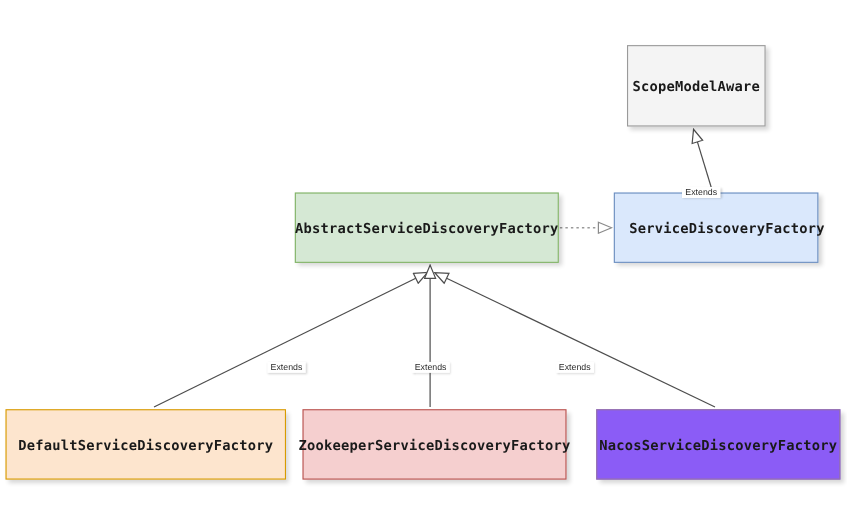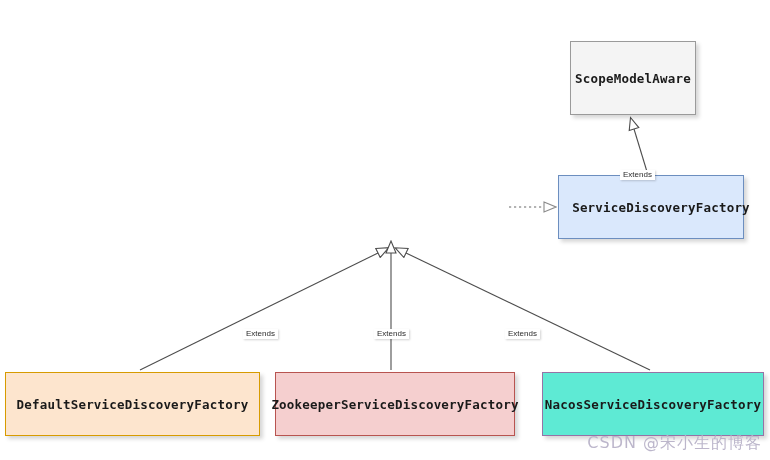--- a/index.html
+++ b/index.html
@@ -93,40 +93,42 @@
 
     <line x1="391" y1="370" x2="391" y2="253" stroke="#4d4d4d" stroke-width="1.1" marker-end="url(#hollow-tri-up)"></line>
 
     <line x1="650" y1="370" x2="406" y2="253" stroke="#4d4d4d" stroke-width="1.1" marker-end="url(#hollow-tri-up)"></line>
   </svg>
 
   <div class="uml-box" style="left:570px; top:41px; width:126px; height:74px; background:#f4f4f4; border-color:#9a9a9a;">
     <span class="box-label">ScopeModelAware</span>
   </div>
 
+  <div class="uml-box" style="left:268px; top:175px; width:240px; height:64px; background:#d5e8d4; border-color:#82b366;">
+    <span class="box-label">AbstractServiceDiscoveryFactory</span>
+  </div>
 
   <div class="uml-box" style="left:558px; top:175px; width:186px; height:64px; background:#dae8fc; border-color:#6c8ebf;padding-left:20px;">
     <span class="box-label">ServiceDiscoveryFactory</span>
   </div>
 
   <div class="uml-box" style="left:275px; top:372px; width:240px; height:64px; background:#f5cfcf; border-color:#b85450;">
     <span class="box-label">ZookeeperServiceDiscoveryFactory</span>
   </div>
 
   <div class="uml-box" style="left:5px; top:372px; width:255px; height:64px; background:#fde5ce; border-color:#d79b00;">
     <span class="box-label">DefaultServiceDiscoveryFactory</span>
   </div>
 
-  <div class="uml-box" style="left:542px; top:372px; width:222px; height:64px; background:#5eead4; border-color:#9673a6;">
+  <div class="uml-box" style="left:542px; top:372px; width:222px; height:64px; background:#8b5cf6; border-color:#9673a6;">
     <span class="box-label">NacosServiceDiscoveryFactory</span>
   </div>
 
   <div class="edge-label" style="left:620px; top:138px;">Extends</div>
 
   <div class="edge-label" style="left:243px; top:297px;">Extends</div>
 
   <div class="edge-label" style="left:374px; top:297px;">Extends</div>
 
   <div class="edge-label" style="left:505px; top:297px;">Extends</div>
 
-  <div class="watermark">CSDN @宋小生的博客</div>
 
 </div>
 
 </body></html>

